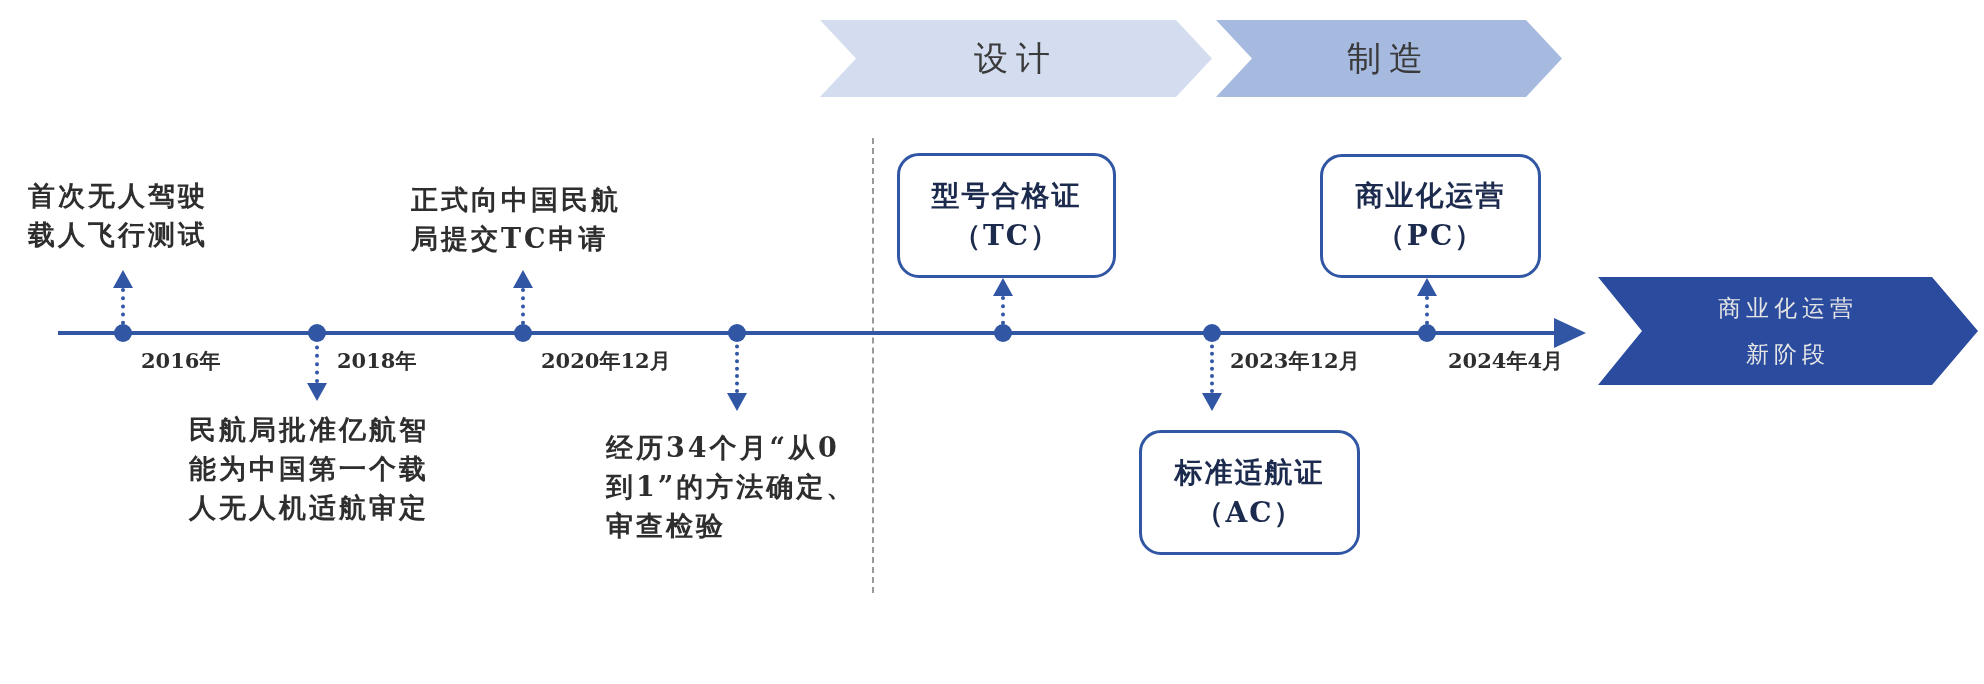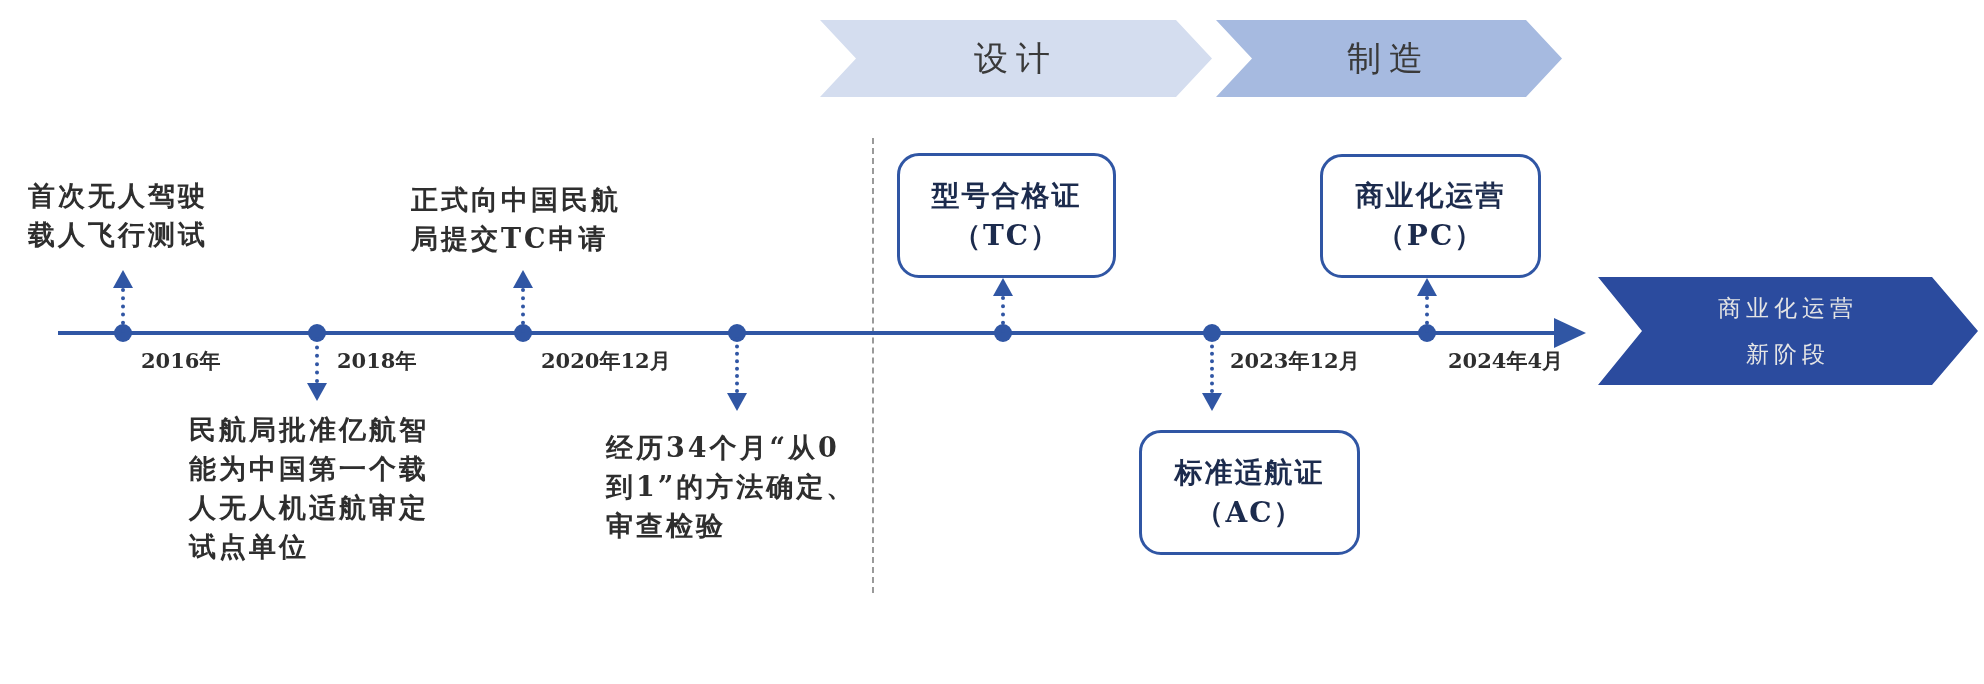--- a/index.html
+++ b/index.html
@@ -118,21 +118,20 @@
   <div class="head-up" style="left:1417px;top:278px"></div>
 
   <div class="ann" style="left:28px;top:176px">
     <div>首次无人驾驶</div>
     <div>载人飞行测试</div>
   </div>
   <div class="ann" style="left:189px;top:410px">
     <div>民航局批准亿航智</div>
     <div>能为中国第一个载</div>
     <div>人无人机适航审定</div>
-    <div>试点单位</div>
   </div>
   <div class="ann" style="left:411px;top:180px">
     <div>正式向中国民航</div>
     <div>局提交TC申请</div>
   </div>
   <div class="ann" style="left:606px;top:428px">
     <div>经历34个月“从0</div>
     <div>到1”的方法确定、</div>
     <div>审查检验</div>
   </div>

